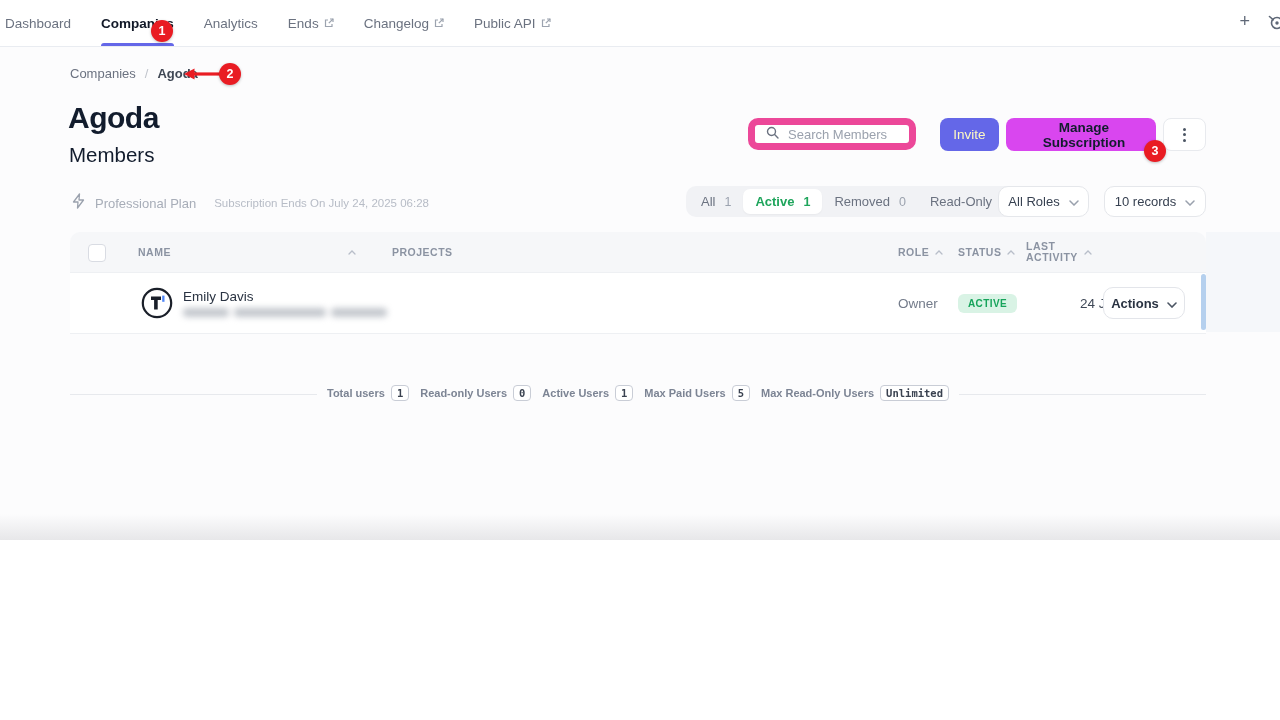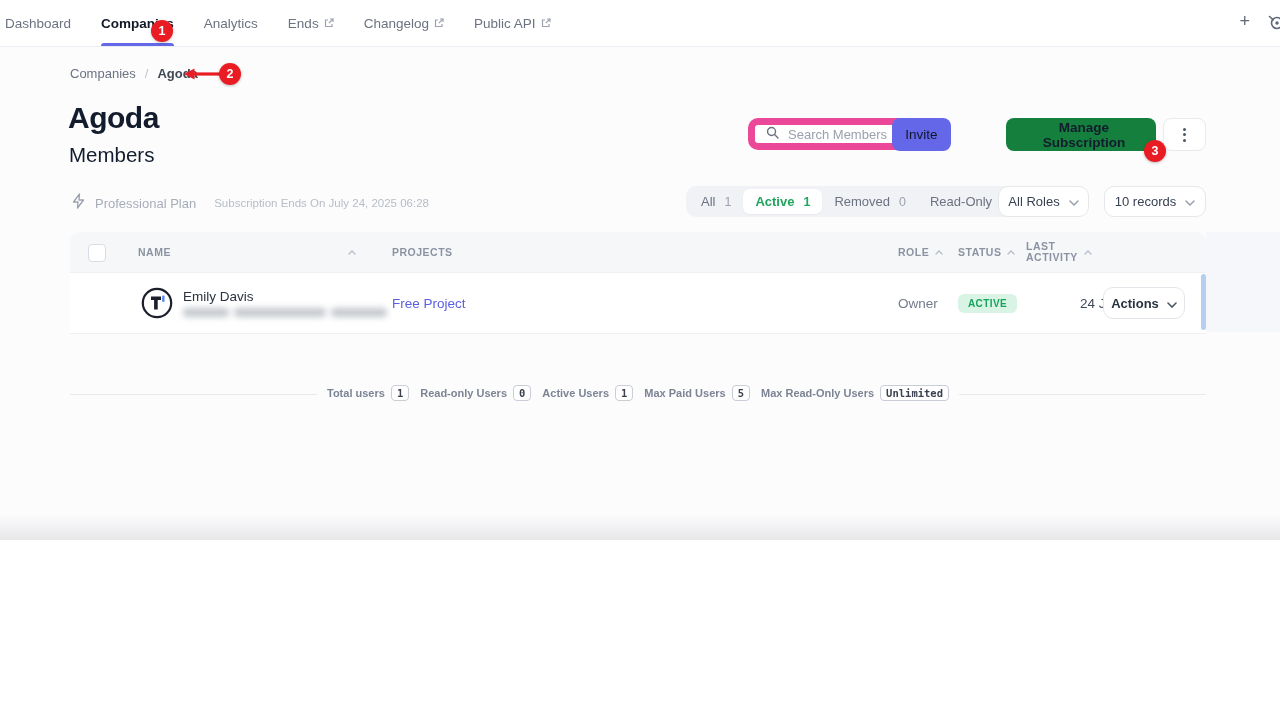--- a/index.html
+++ b/index.html
@@ -38,22 +38,22 @@
   
   .search-box{position:absolute;left:748px;top:118px;width:168px;height:32px;box-sizing:border-box;
               background:#fff;border:7px solid #ec4899;border-radius:10px;
               display:flex;align-items:center;gap:7px;padding-left:11px;}
   .search-box input{border:none;outline:none;font-size:13px;width:120px;background:transparent;
               font-family:"Liberation Sans",sans-serif;color:#374151;}
   .search-box input::placeholder{color:#9aa1ad;}
   .btn{position:absolute;top:118px;height:33px;box-sizing:border-box;border:none;border-radius:8px;
        font-family:"Liberation Sans",sans-serif;font-size:13.5px;cursor:pointer;
        display:flex;align-items:center;justify-content:center;}
-  .btn-invite{left:892px;width:59px;background:#6467e8;color:#0f172a;font-weight:500;}
-  .btn-manage{left:1006px;width:150px;background:#15803d;color:#121c2d;font-weight:600;padding-left:12px;}
+  .btn-invite{left:940px;width:59px;background:#6467e8;color:#fef9c3;font-weight:500;}
+  .btn-manage{left:1006px;width:150px;background:#d946ef;color:#121c2d;font-weight:600;padding-left:12px;}
   .btn-kebab{left:1163px;width:43px;background:#fff;border:1px solid #e8eaee;
              flex-direction:column;gap:2.5px;}
   .kdot{width:3px;height:3px;border-radius:50%;background:#4b5563;}
 
   
   .plan-row{position:absolute;left:71px;top:193px;display:flex;align-items:center;gap:9px;}
   .plan-name{font-size:13px;font-weight:500;color:#a7adb8;}
   .plan-note{font-size:11.5px;font-weight:500;color:#b7bcc6;margin-left:9px;}
 
   
@@ -275,23 +275,20 @@
         </svg>
       </div>
       <div class="cell" style="left:113px;flex-direction:column;align-items:flex-start;justify-content:center;">
         <span class="member-name">Emily Davis</span>
         <span class="redacted">
           <span style="width:46px;"></span>
             <span style="width:92px;"></span>
             <span style="width:56px;"></span>
         </span>
       </div>
-      <div class="cell" style="left:322px;">
-        <span class="link">Free Project</span>
-      </div>
       <div class="cell" style="left:828px;">
         <span class="role-text">Owner</span>
       </div>
       <div class="cell" style="left:888px;">
         <span class="status-badge">ACTIVE</span>
       </div>
       <div class="cell" style="left:1010px;">
         <span class="date-text">24 Jun 2025</span>
       </div>
       <button class="btn-actions">

